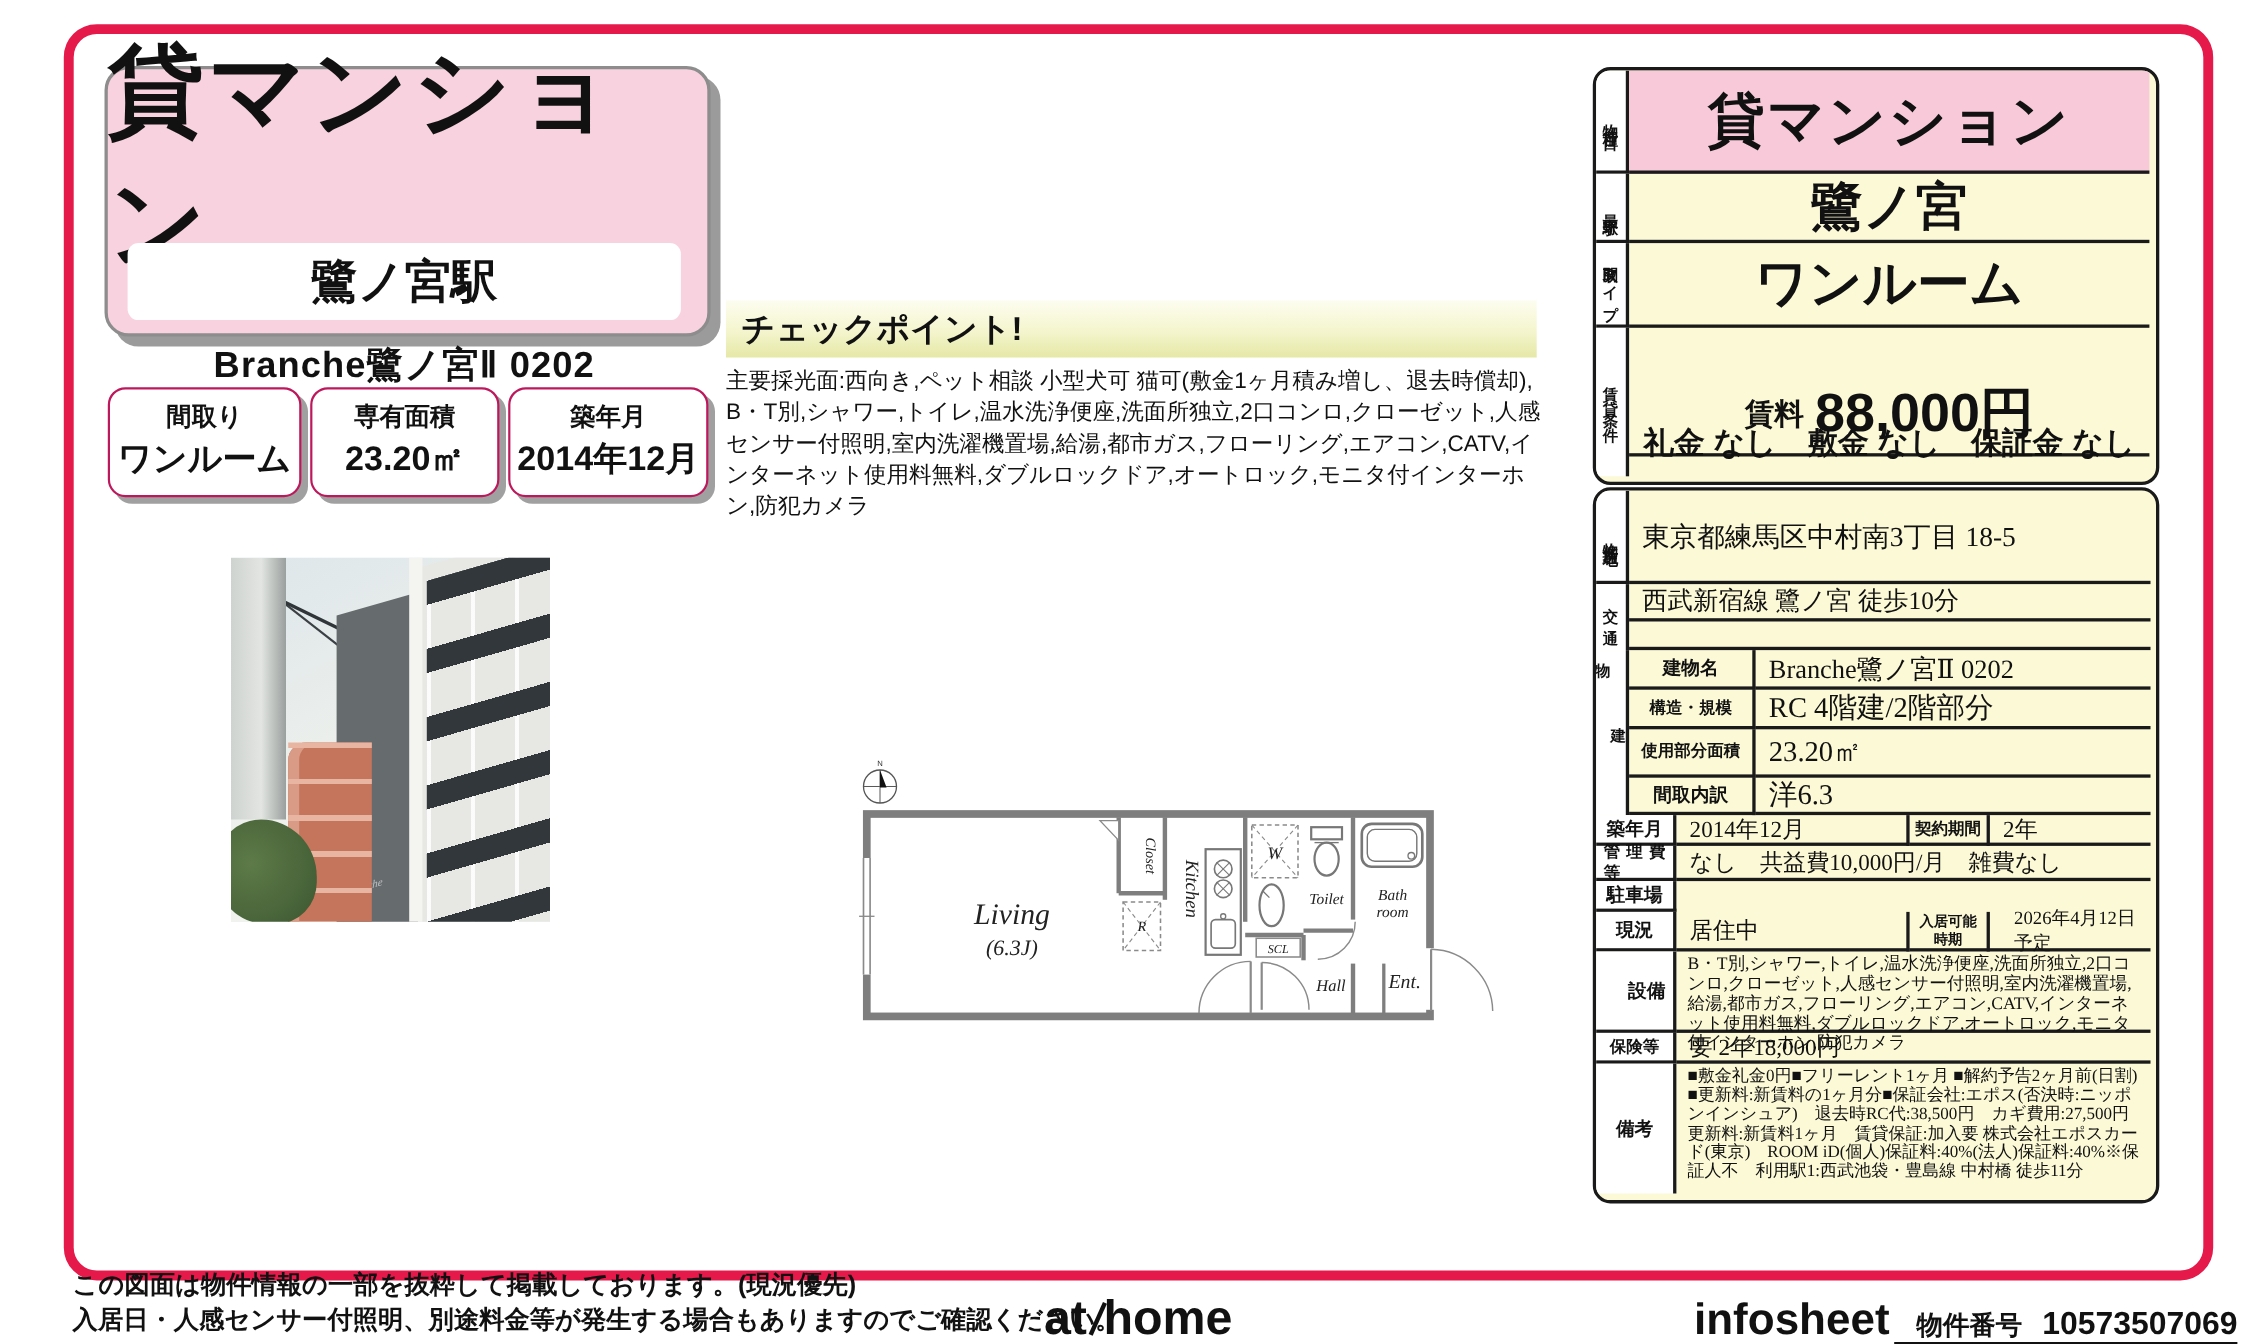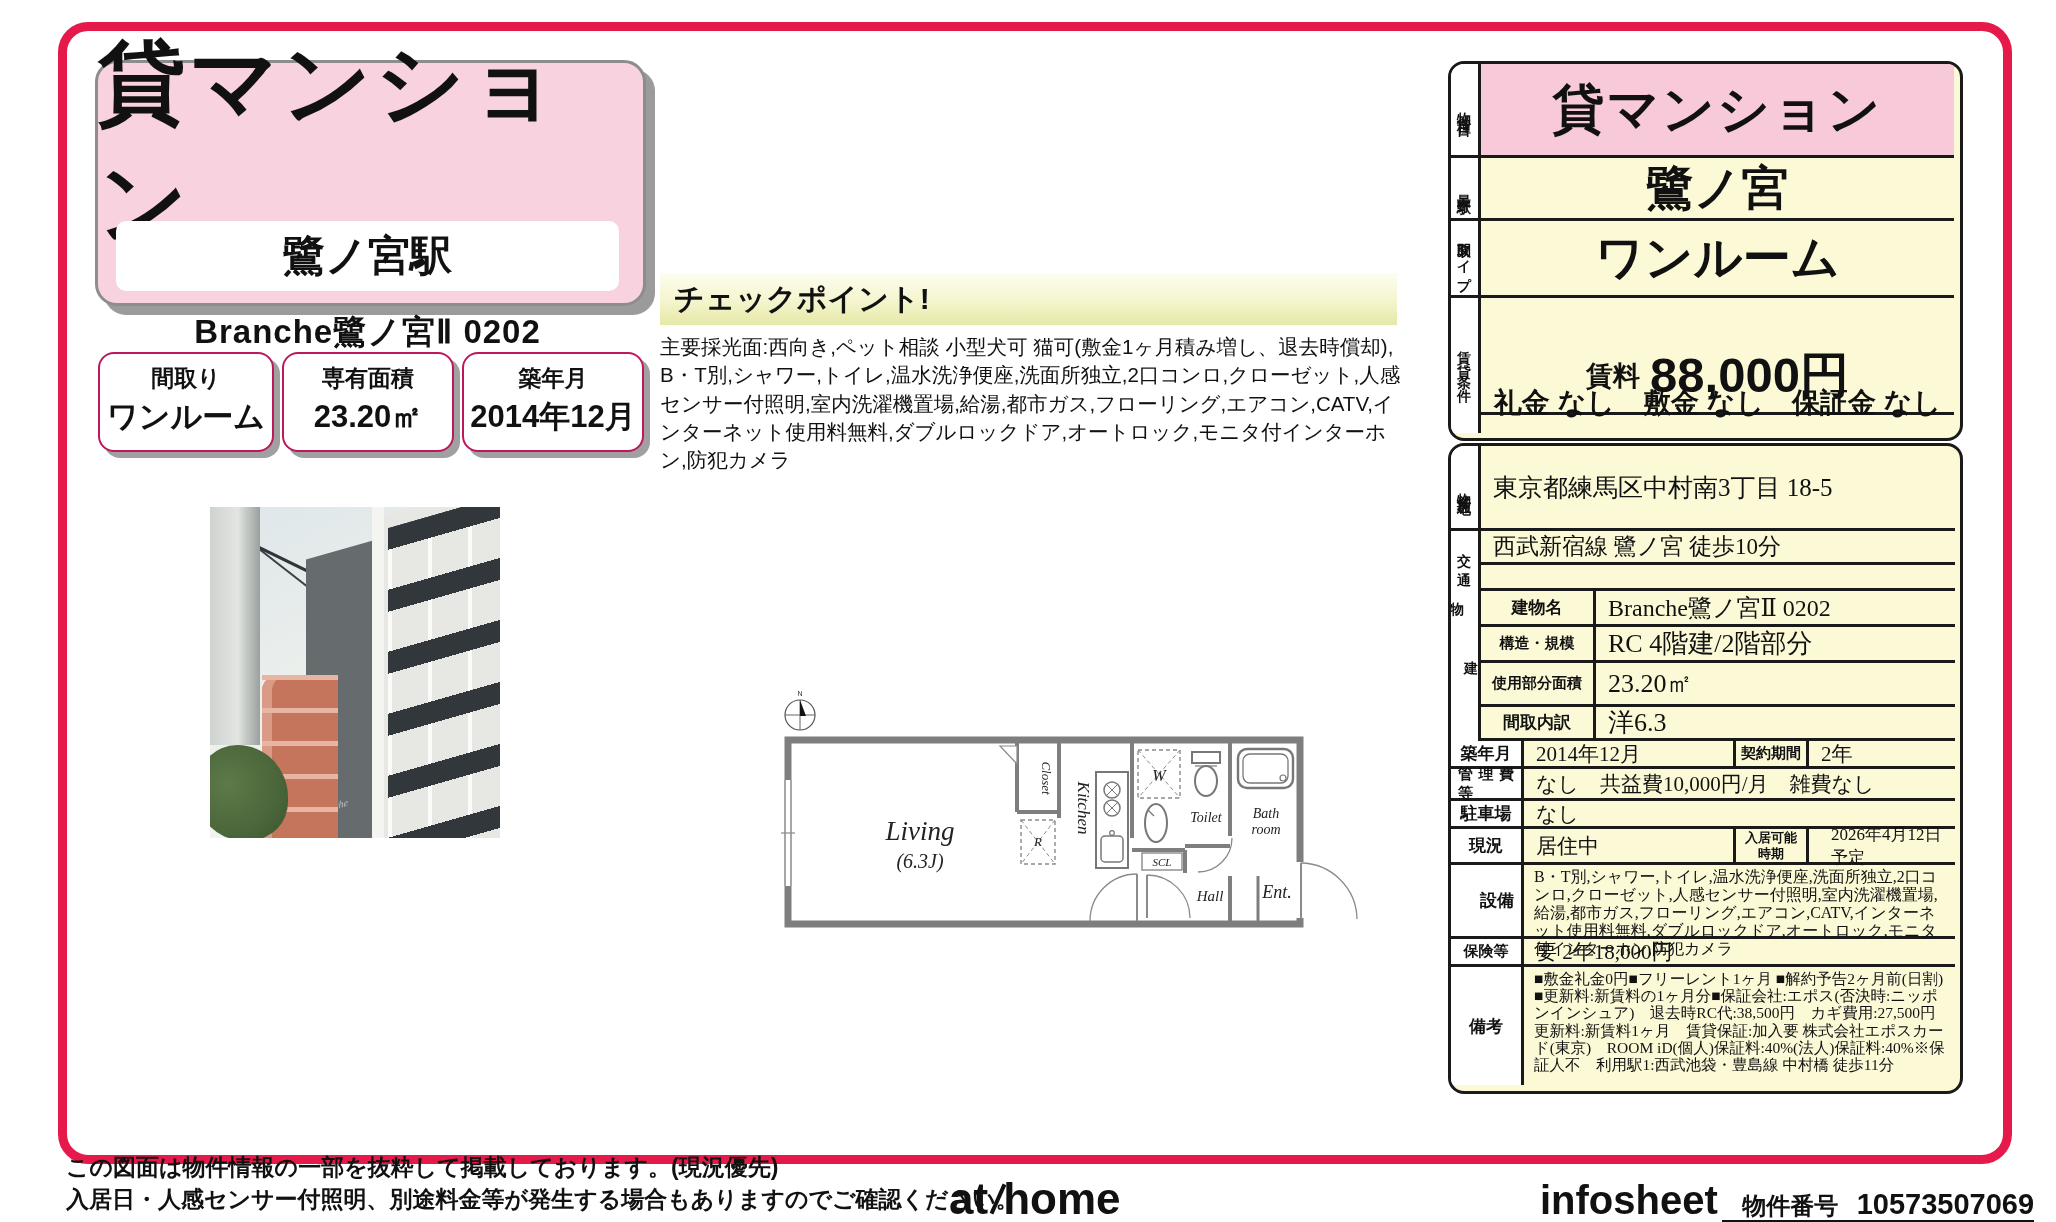--- a/index.html
+++ b/index.html
@@ -284,21 +284,20 @@
   <div class="c bb val-l serif" style="left:358px;top:295px;width:146px;height:28px;font-size:21px;">2年</div>
 
   <div class="c whitec br bb" style="left:0;top:323px;width:73px;height:32px;">
     <span class="hlab" style="font-size:15px;">管理費等</span>
     </div>
   <div class="c bb val-l serif" style="left:73px;top:323px;width:431px;height:32px;font-size:21px;">なし　共益費10,000円/月　雑費なし</div>
 
   <div class="c whitec br bb" style="left:0;top:355px;width:73px;height:28px;">
     <span class="hlab">駐車場</span>
     </div>
-  <div class="c bb val-l serif" style="left:73px;top:355px;width:431px;height:28px;font-size:21px;">なし</div>
 
   <div class="c whitec br bb" style="left:0;top:383px;width:73px;height:36px;">
     <span class="hlab">現況</span>
     </div>
   <div class="c bb br val-l serif" style="left:73px;top:383px;width:212px;height:36px;font-size:21px;">居住中</div>
   <div class="c bb br" style="left:285px;top:383px;width:73px;height:36px;">
     <span style="font-size:13px;font-weight:700;text-align:center;line-height:1.2;display:block;width:58px;word-break:break-all;">入居可能時期</span>
     </div>
   <div class="c bb val-l serif" style="left:358px;top:383px;width:146px;height:36px;font-size:17px;padding-left:22px;">2026年4月12日予定</div>
 

